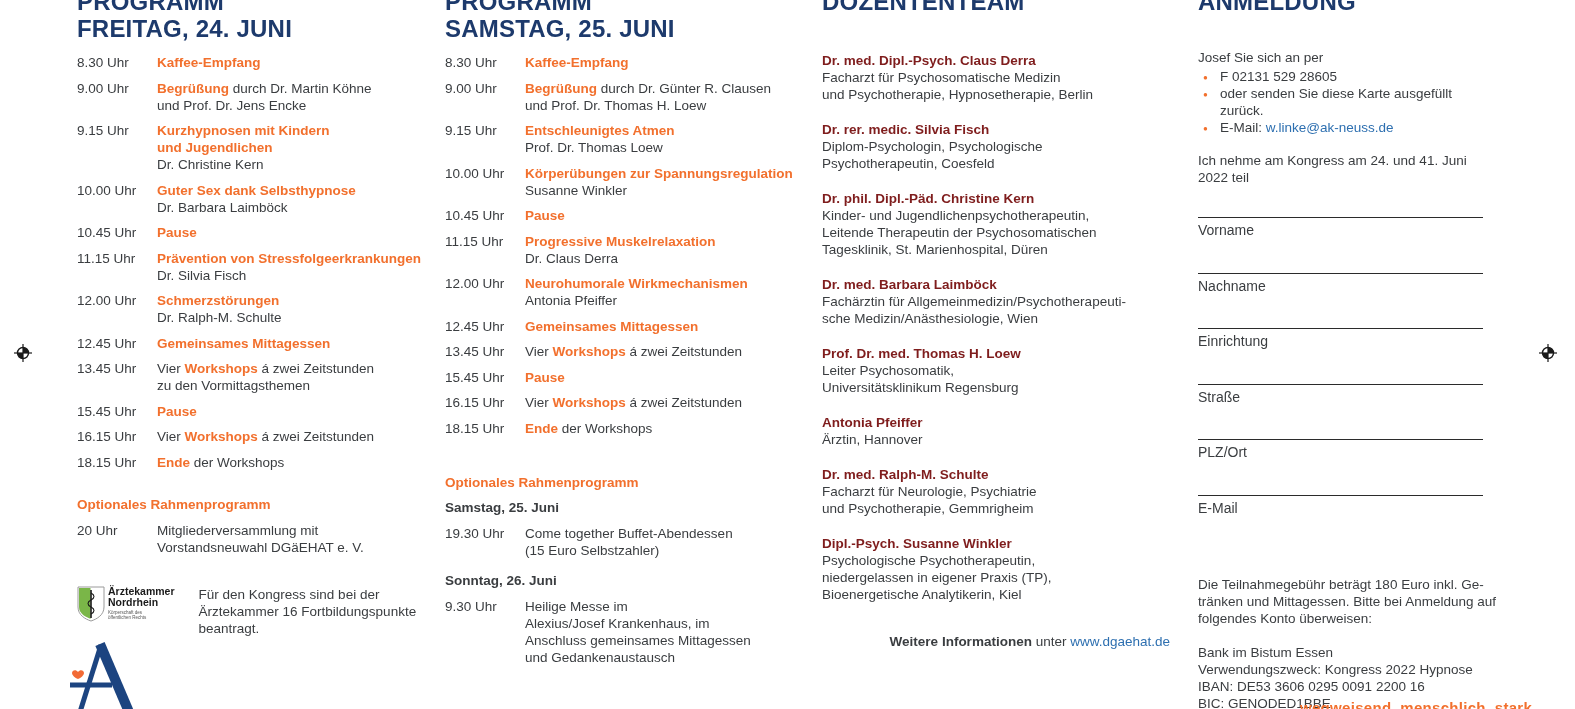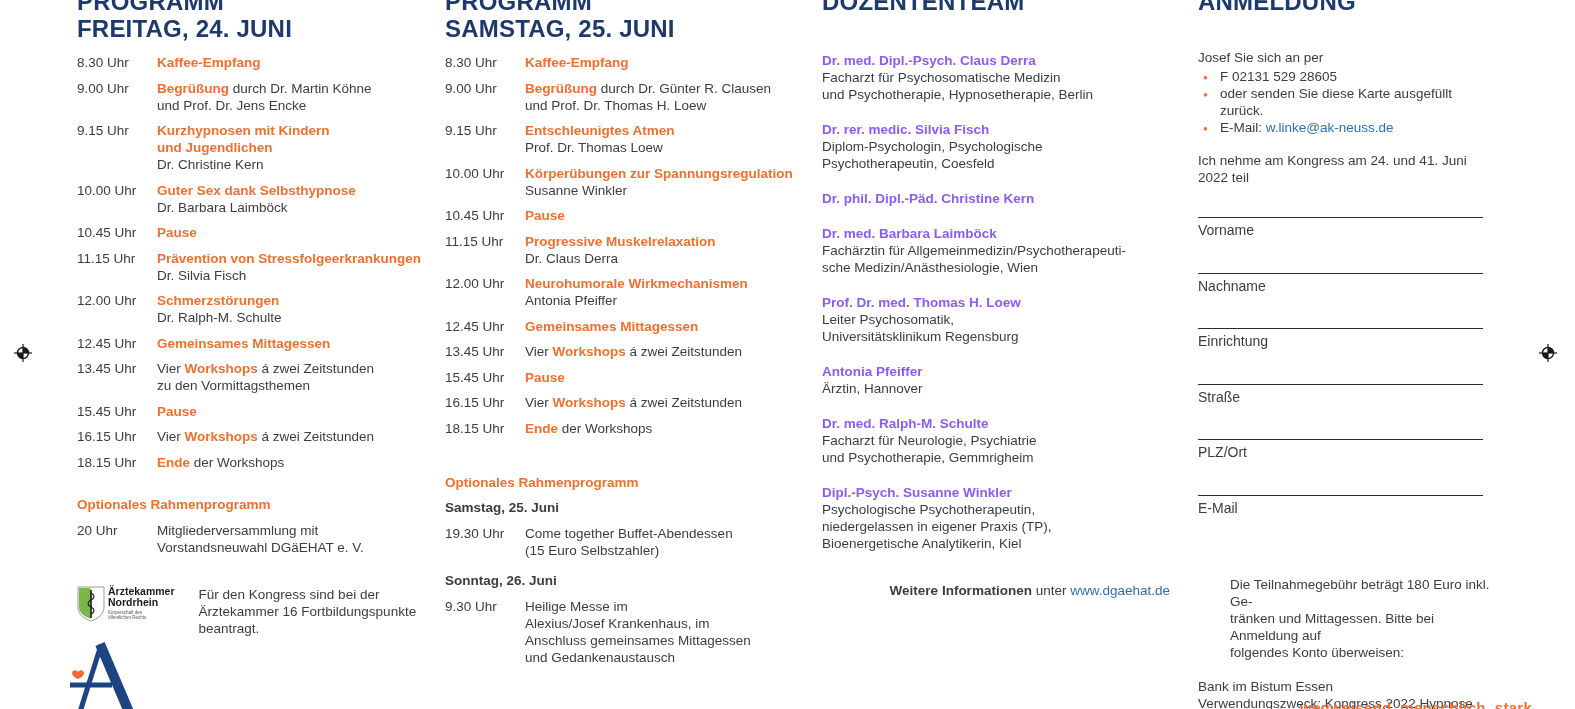--- a/index.html
+++ b/index.html
@@ -30,32 +30,32 @@
   .day-head{font-size:13.5px;font-weight:700;color:#3a3d40;margin:0 0 10px 0;}
   .accred{display:flex;margin-top:30px;}
   .accred-text{font-size:13.5px;line-height:17px;white-space:pre-line;margin-left:24px;}
   .ak-logo{flex:0 0 88px;display:flex;}
   .ak-crest{width:28px;height:36px;}
   .ak-words{margin-left:3px;}
   .ak-title{font-size:10.5px;font-weight:700;color:#1a1a1a;line-height:11px;}
   .ak-sub{font-size:4.5px;color:#555;line-height:5px;margin-top:2px;white-space:pre-line;}
   .alex-logo{position:absolute;left:70px;top:642px;}
   .doz-entry{margin-bottom:18px;font-size:13.5px;line-height:17px;}
-  .doz-name{color:#8b5cf6;font-weight:700;}
+  .doz-name{color:#7f1d1d;font-weight:700;}
   .doz-desc{white-space:pre-line;}
   .more-info{font-size:13.5px;line-height:17px;margin-top:30px;text-align:right;}
   .anm-intro{font-size:13.5px;line-height:17px;margin-top:34px;}
   .anm-bullets{list-style:none;margin:2px 0 0 0;padding:0;}
   .anm-bullets li{font-size:13.5px;line-height:17px;padding-left:22px;position:relative;}
   .anm-bullets li::before{content:"●";color:#f2702d;font-size:8px;position:absolute;left:5px;top:1px;}
   .participate{font-size:13.5px;line-height:17px;margin-top:16px;}
   .form{margin-top:31px;}
   .form-field{height:50.5px;border-top:1px solid #2b2b2b;width:285px;padding-top:4px;}
   .form-field .flabel{font-size:14px;color:#3a3d40;}
-  .fee{font-size:13.5px;line-height:17px;white-space:pre-line;margin-top:26px;margin-left:32px;}
+  .fee{font-size:13.5px;line-height:17px;white-space:pre-line;margin-top:26px;}
   .bank{font-size:13.5px;line-height:17px;white-space:pre-line;margin-top:17px;}
   .regmark{position:absolute;width:18px;height:18px;}
   .regmark.left{left:14px;top:344px;}
   .regmark.right{left:1539px;top:344px;}
   .tagline{
     position:absolute;left:1300px;top:699px;width:260px;
     color:#f2702d;font-size:15px;font-weight:700;letter-spacing:0.3px;
   }
 </style>
 </head>
@@ -264,20 +264,23 @@
         <div class="doz-desc">Facharzt für Psychosomatische Medizin
 und Psychotherapie, Hypnosetherapie, Berlin</div>
       </div>
       <div class="doz-entry">
         <div class="doz-name">Dr. rer. medic. Silvia Fisch</div>
         <div class="doz-desc">Diplom-Psychologin, Psychologische
 Psychotherapeutin, Coesfeld</div>
       </div>
       <div class="doz-entry">
         <div class="doz-name">Dr. phil. Dipl.-Päd. Christine Kern</div>
+        <div class="doz-desc">Kinder- und Jugendlichenpsychotherapeutin,
+Leitende Therapeutin der Psychosomatischen
+Tagesklinik, St. Marienhospital, Düren</div>
       </div>
       <div class="doz-entry">
         <div class="doz-name">Dr. med. Barbara Laimböck</div>
         <div class="doz-desc">Fachärztin für Allgemeinmedizin/Psychotherapeuti-
 sche Medizin/Anästhesiologie, Wien</div>
       </div>
       <div class="doz-entry">
         <div class="doz-name">Prof. Dr. med. Thomas H. Loew</div>
         <div class="doz-desc">Leiter Psychosomatik,
 Universitätsklinikum Regensburg</div>

